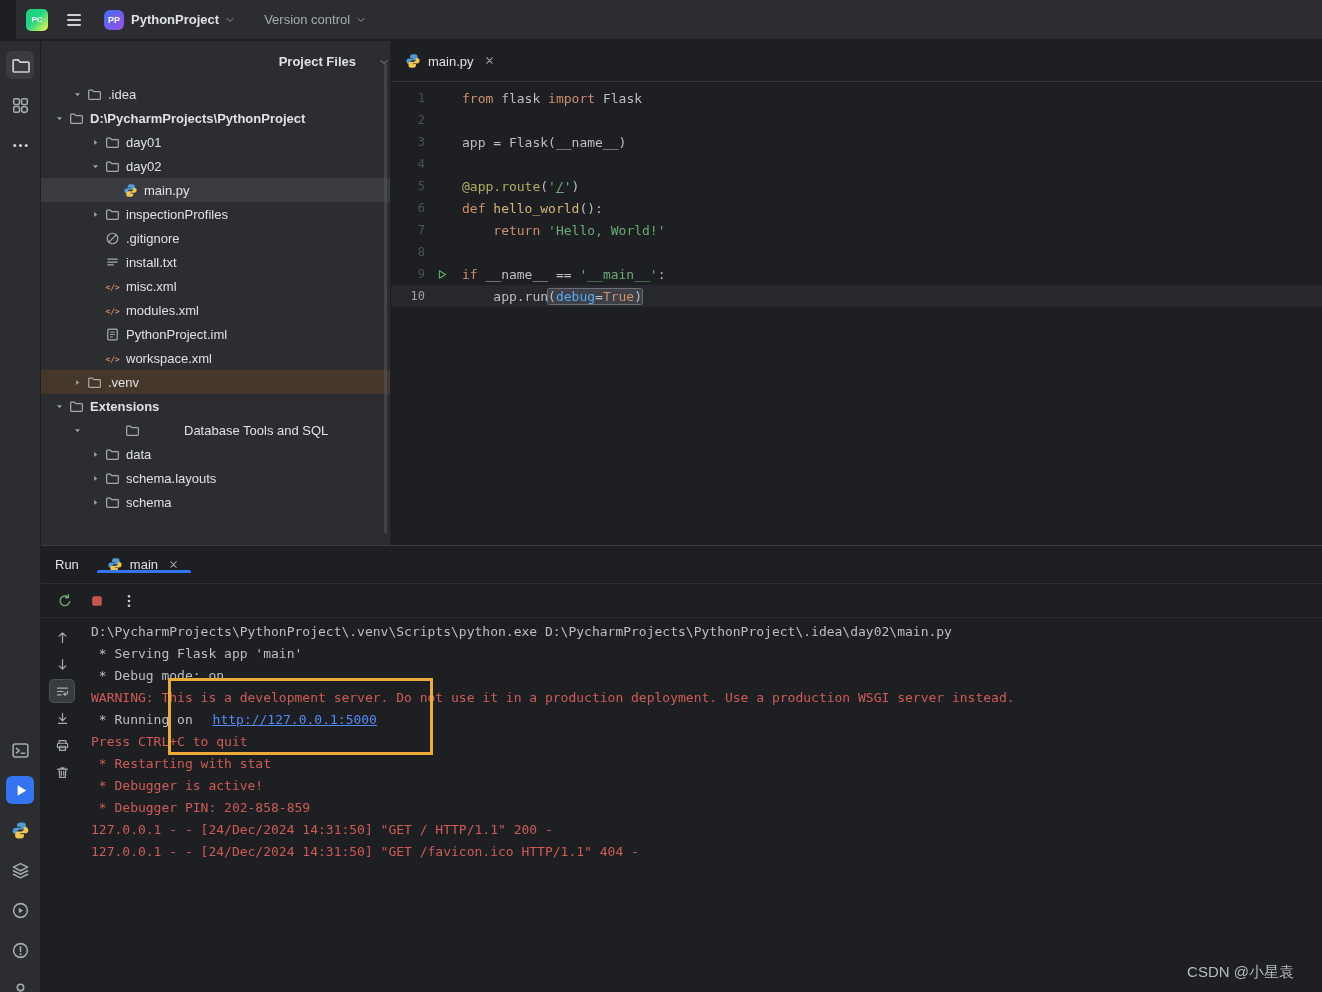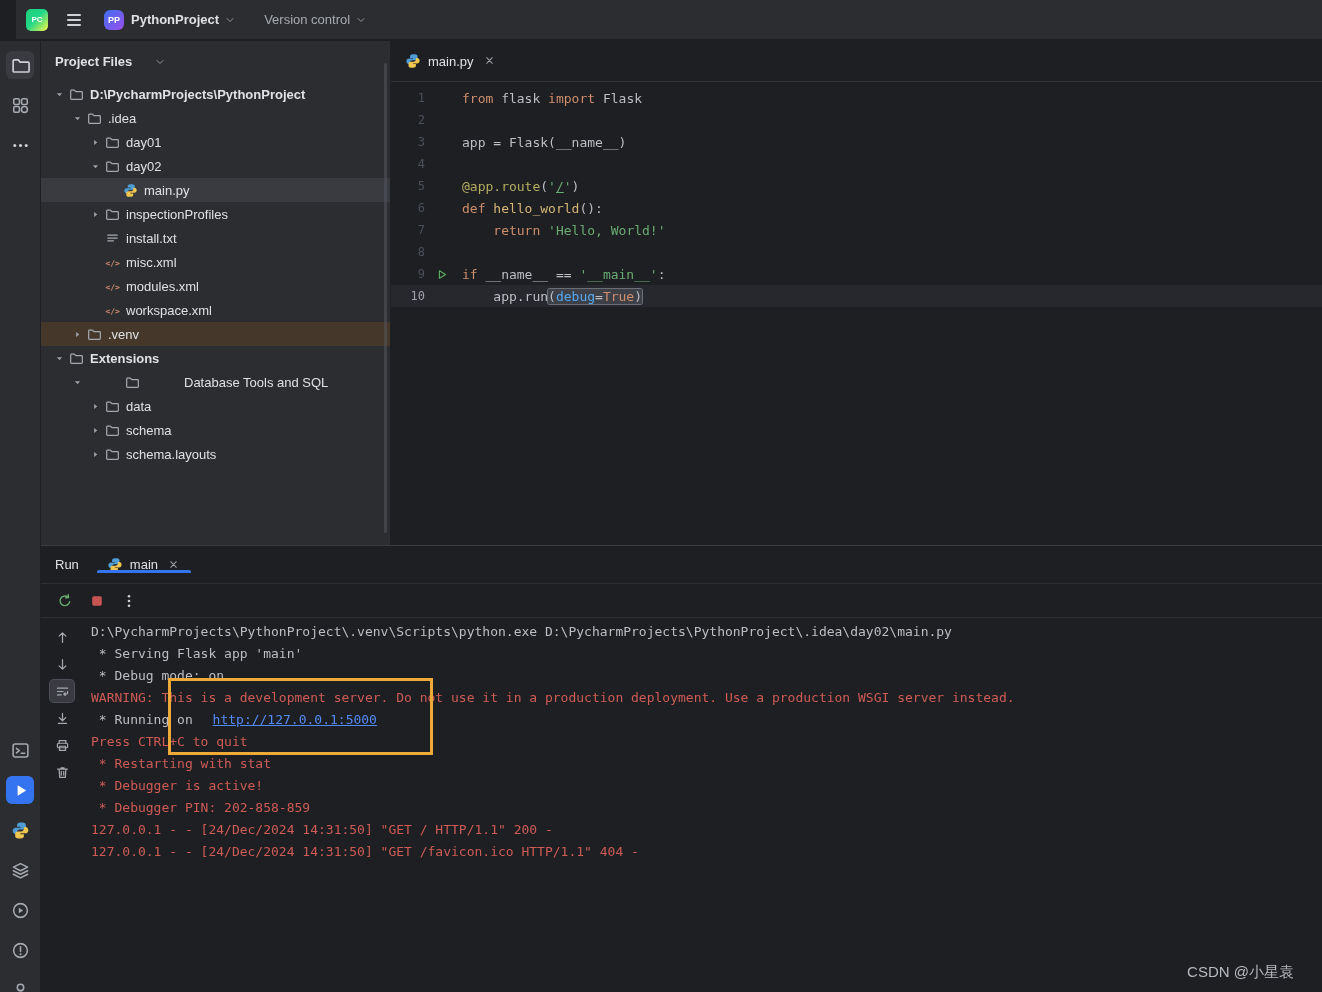--- a/index.html
+++ b/index.html
@@ -30,21 +30,21 @@
                 padding-top:10px; overflow:hidden; }
   .strip-group { display:flex; flex-direction:column; align-items:center; gap:12px; }
   .strip-group.bottom { margin-top:auto; margin-bottom:-12px; }
   .strip-btn { width:28px; height:28px; border-radius:6px; display:flex; align-items:center; justify-content:center; }
   .strip-btn svg { width:19px; height:19px; }
   .strip-btn.active-gray { background:#393b40; }
   .strip-btn.active-blue { background:#3574f0; }
 
   
   .project-panel { position:absolute; left:41px; top:41px; width:349px; height:504px; background:#2b2d30; overflow:hidden; }
-  .panel-header { display:flex; align-items:center; gap:22px; padding:13px 0 9px 14px; color:#dfe1e5; font-size:13px; font-weight:700; }
+  .panel-header { display:flex; align-items:center; gap:22px; padding:13px 0 9px 14px; color:#dfe1e5; font-size:13px; font-weight:700;justify-content:flex-end; }
   .tree { margin-top:4px; }
   .tree-row { height:24px; display:flex; align-items:center; font-size:13px; color:#dfe1e5; white-space:nowrap; cursor:default; }
   .tree-row.selected { background:#393b40; }
   .tree-row.venv { background:#45382a; }
   .tree-row.root .tlabel { font-weight:700; }
   .tree-row .chev { width:16px; flex:0 0 16px; display:flex; justify-content:center; }
   .tree-row .chev svg { width:11px; height:11px; }
   .tree-row .ticon { width:18px; flex:0 0 18px; display:flex; justify-content:center; }
   .tree-row .ticon svg { width:15px; height:15px; }
   .tree-row .tlabel { margin-left:5px; }
@@ -202,45 +202,45 @@
   <aside class="project-panel">
     <div class="panel-header">
       <span>Project Files</span>
       <span class="chev-icn">
           <svg viewBox="0 0 16 16" width="100%" height="100%">
             <path d="M4 6l4 4 4-4" stroke="#a6a9b0" stroke-width="1.3" fill="none" stroke-linecap="round" stroke-linejoin="round"></path>
           </svg>
         </span>
     </div>
     <div class="tree">
+        <div class="tree-row" style="padding-left: 28px;">
+          <span class="chev">
+            <svg viewBox="0 0 16 16" width="100%" height="100%">
+              <path d="M4.3 6h7.4L8 10.6z" fill="#9da0a8"></path>
+            </svg>
+          </span>
+          <span class="ticon">
+            <svg viewBox="0 0 16 16" width="100%" height="100%">
+              <path d="M1.8 4.2c0-.5.4-.9.9-.9h3.1l1.5 1.7h6c.5 0 .9.4.9.9v6.4c0 .5-.4.9-.9.9H2.7c-.5 0-.9-.4-.9-.9z" stroke="#a6a9b0" stroke-width="1.3" fill="none" stroke-linecap="round" stroke-linejoin="round"></path>
+            </svg>
+          </span>
+          <span class="tlabel">.idea</span>
+        </div>
         <div class="tree-row root" style="padding-left: 10px;">
           <span class="chev">
             <svg viewBox="0 0 16 16" width="100%" height="100%">
               <path d="M4.3 6h7.4L8 10.6z" fill="#9da0a8"></path>
             </svg>
           </span>
           <span class="ticon">
             <svg viewBox="0 0 16 16" width="100%" height="100%">
               <path d="M1.8 4.2c0-.5.4-.9.9-.9h3.1l1.5 1.7h6c.5 0 .9.4.9.9v6.4c0 .5-.4.9-.9.9H2.7c-.5 0-.9-.4-.9-.9z" stroke="#a6a9b0" stroke-width="1.3" fill="none" stroke-linecap="round" stroke-linejoin="round"></path>
             </svg>
           </span>
           <span class="tlabel">D:\PycharmProjects\PythonProject</span>
-        </div>
-        <div class="tree-row" style="padding-left: 28px;">
-          <span class="chev">
-            <svg viewBox="0 0 16 16" width="100%" height="100%">
-              <path d="M4.3 6h7.4L8 10.6z" fill="#9da0a8"></path>
-            </svg>
-          </span>
-          <span class="ticon">
-            <svg viewBox="0 0 16 16" width="100%" height="100%">
-              <path d="M1.8 4.2c0-.5.4-.9.9-.9h3.1l1.5 1.7h6c.5 0 .9.4.9.9v6.4c0 .5-.4.9-.9.9H2.7c-.5 0-.9-.4-.9-.9z" stroke="#a6a9b0" stroke-width="1.3" fill="none" stroke-linecap="round" stroke-linejoin="round"></path>
-            </svg>
-          </span>
-          <span class="tlabel">.idea</span>
         </div>
         <div class="tree-row" style="padding-left: 46px; align-items: center;">
           <span class="chev">
             <svg viewBox="0 0 16 16" width="100%" height="100%">
               <path d="M6 4.3v7.4L10.6 8z" fill="#9da0a8"></path>
             </svg>
           </span>
           <span class="ticon">
             <svg viewBox="0 0 16 16" width="100%" height="100%">
               <path d="M1.8 4.2c0-.5.4-.9.9-.9h3.1l1.5 1.7h6c.5 0 .9.4.9.9v6.4c0 .5-.4.9-.9.9H2.7c-.5 0-.9-.4-.9-.9z" stroke="#a6a9b0" stroke-width="1.3" fill="none" stroke-linecap="round" stroke-linejoin="round"></path>
@@ -281,20 +281,30 @@
             <svg viewBox="0 0 16 16" width="100%" height="100%">
               <path d="M1.8 4.2c0-.5.4-.9.9-.9h3.1l1.5 1.7h6c.5 0 .9.4.9.9v6.4c0 .5-.4.9-.9.9H2.7c-.5 0-.9-.4-.9-.9z" stroke="#a6a9b0" stroke-width="1.3" fill="none" stroke-linecap="round" stroke-linejoin="round"></path>
             </svg>
           </span>
           <span class="tlabel">inspectionProfiles</span>
         </div>
         <div class="tree-row" style="padding-left: 46px;">
           <span class="chev"></span>
           <span class="ticon">
             <svg viewBox="0 0 16 16" width="100%" height="100%">
+              <circle cx="8" cy="8" r="5.6" stroke="#a6a9b0" stroke-width="1.3" fill="none" stroke-linecap="round" stroke-linejoin="round"></circle>
+              <line x1="4.2" y1="11.8" x2="11.8" y2="4.2" stroke="#a6a9b0" stroke-width="1.3" fill="none" stroke-linecap="round" stroke-linejoin="round"></line>
+            </svg>
+          </span>
+          <span class="tlabel">.gitignore</span>
+        </div>
+        <div class="tree-row" style="padding-left: 46px;">
+          <span class="chev"></span>
+          <span class="ticon">
+            <svg viewBox="0 0 16 16" width="100%" height="100%">
               <path d="M3 4.5h10M3 7.5h10M3 10.5h6" stroke="#a6a9b0" stroke-width="1.3" fill="none" stroke-linecap="round" stroke-linejoin="round"></path>
             </svg>
           </span>
           <span class="tlabel">install.txt</span>
         </div>
         <div class="tree-row" style="padding-left: 46px;">
           <span class="chev"></span>
           <span class="ticon">
             <svg viewBox="0 0 16 16" width="100%" height="100%">
               <text x="0.5" y="11.5" font-size="8.5" fill="#cf8e6d" font-family="monospace" font-weight="bold">&lt;/&gt;</text>
@@ -308,20 +318,30 @@
             <svg viewBox="0 0 16 16" width="100%" height="100%">
               <text x="0.5" y="11.5" font-size="8.5" fill="#cf8e6d" font-family="monospace" font-weight="bold">&lt;/&gt;</text>
             </svg>
           </span>
           <span class="tlabel">modules.xml</span>
         </div>
         <div class="tree-row" style="padding-left: 46px;">
           <span class="chev"></span>
           <span class="ticon">
             <svg viewBox="0 0 16 16" width="100%" height="100%">
+              <rect x="3" y="2.2" width="10" height="11.6" rx="1" stroke="#a6a9b0" stroke-width="1.3" fill="none" stroke-linecap="round" stroke-linejoin="round"></rect>
+              <path d="M5.5 5.5h5M5.5 8h5M5.5 10.5h3" stroke="#a6a9b0" stroke-width="1"></path>
+            </svg>
+          </span>
+          <span class="tlabel">PythonProject.iml</span>
+        </div>
+        <div class="tree-row" style="padding-left: 46px;">
+          <span class="chev"></span>
+          <span class="ticon">
+            <svg viewBox="0 0 16 16" width="100%" height="100%">
               <text x="0.5" y="11.5" font-size="8.5" fill="#cf8e6d" font-family="monospace" font-weight="bold">&lt;/&gt;</text>
             </svg>
           </span>
           <span class="tlabel">workspace.xml</span>
         </div>
         <div class="tree-row venv" style="padding-left: 28px;">
           <span class="chev">
             <svg viewBox="0 0 16 16" width="100%" height="100%">
               <path d="M6 4.3v7.4L10.6 8z" fill="#9da0a8"></path>
             </svg>
@@ -376,34 +396,34 @@
           <span class="chev">
             <svg viewBox="0 0 16 16" width="100%" height="100%">
               <path d="M6 4.3v7.4L10.6 8z" fill="#9da0a8"></path>
             </svg>
           </span>
           <span class="ticon">
             <svg viewBox="0 0 16 16" width="100%" height="100%">
               <path d="M1.8 4.2c0-.5.4-.9.9-.9h3.1l1.5 1.7h6c.5 0 .9.4.9.9v6.4c0 .5-.4.9-.9.9H2.7c-.5 0-.9-.4-.9-.9z" stroke="#a6a9b0" stroke-width="1.3" fill="none" stroke-linecap="round" stroke-linejoin="round"></path>
             </svg>
           </span>
+          <span class="tlabel">schema.layouts</span>
+        </div>
+        <div class="tree-row" style="padding-left: 46px;">
+          <span class="chev">
+            <svg viewBox="0 0 16 16" width="100%" height="100%">
+              <path d="M6 4.3v7.4L10.6 8z" fill="#9da0a8"></path>
+            </svg>
+          </span>
+          <span class="ticon">
+            <svg viewBox="0 0 16 16" width="100%" height="100%">
+              <path d="M1.8 4.2c0-.5.4-.9.9-.9h3.1l1.5 1.7h6c.5 0 .9.4.9.9v6.4c0 .5-.4.9-.9.9H2.7c-.5 0-.9-.4-.9-.9z" stroke="#a6a9b0" stroke-width="1.3" fill="none" stroke-linecap="round" stroke-linejoin="round"></path>
+            </svg>
+          </span>
           <span class="tlabel">schema</span>
-        </div>
-        <div class="tree-row" style="padding-left: 46px;">
-          <span class="chev">
-            <svg viewBox="0 0 16 16" width="100%" height="100%">
-              <path d="M6 4.3v7.4L10.6 8z" fill="#9da0a8"></path>
-            </svg>
-          </span>
-          <span class="ticon">
-            <svg viewBox="0 0 16 16" width="100%" height="100%">
-              <path d="M1.8 4.2c0-.5.4-.9.9-.9h3.1l1.5 1.7h6c.5 0 .9.4.9.9v6.4c0 .5-.4.9-.9.9H2.7c-.5 0-.9-.4-.9-.9z" stroke="#a6a9b0" stroke-width="1.3" fill="none" stroke-linecap="round" stroke-linejoin="round"></path>
-            </svg>
-          </span>
-          <span class="tlabel">schema.layouts</span>
         </div>
       </div>
     <div class="panel-scrollbar"></div>
   </aside>
 
   <section class="editor">
     <div class="tab-bar">
       <div class="tab">
         <span class="icn-16">
             <svg viewBox="0 0 16 16" width="100%" height="100%">

